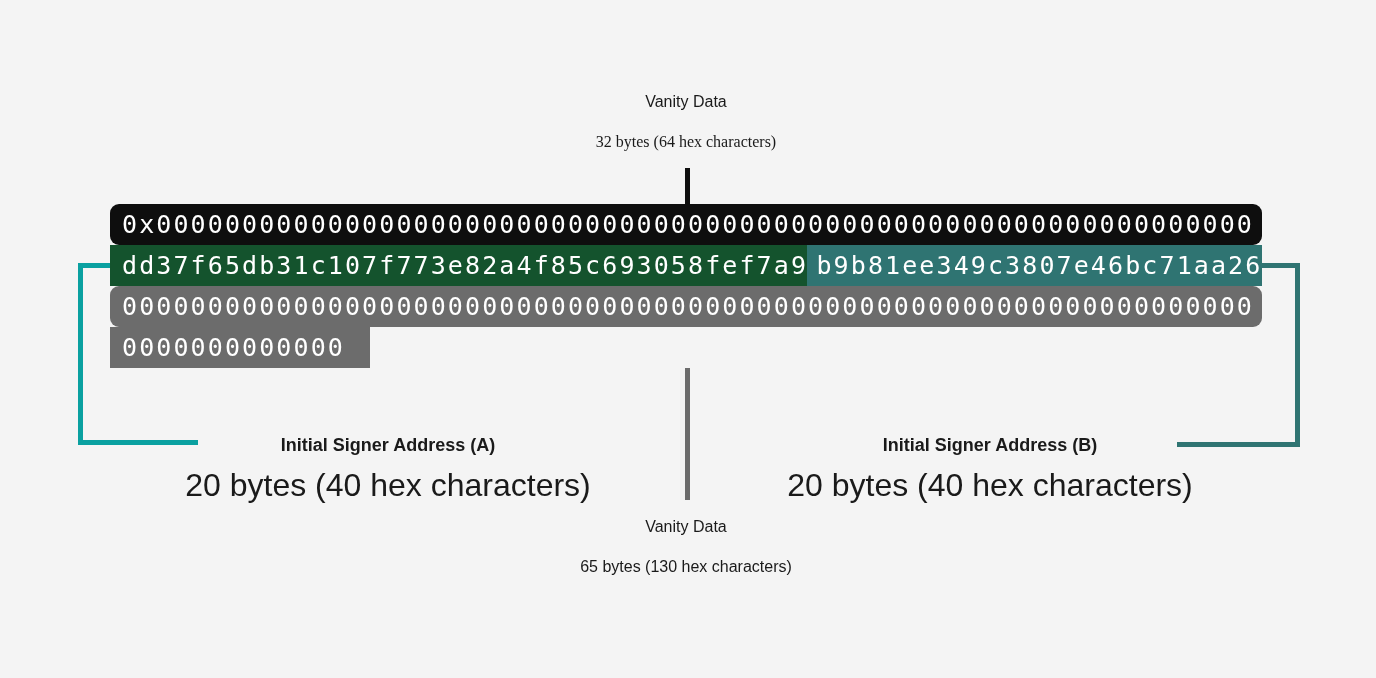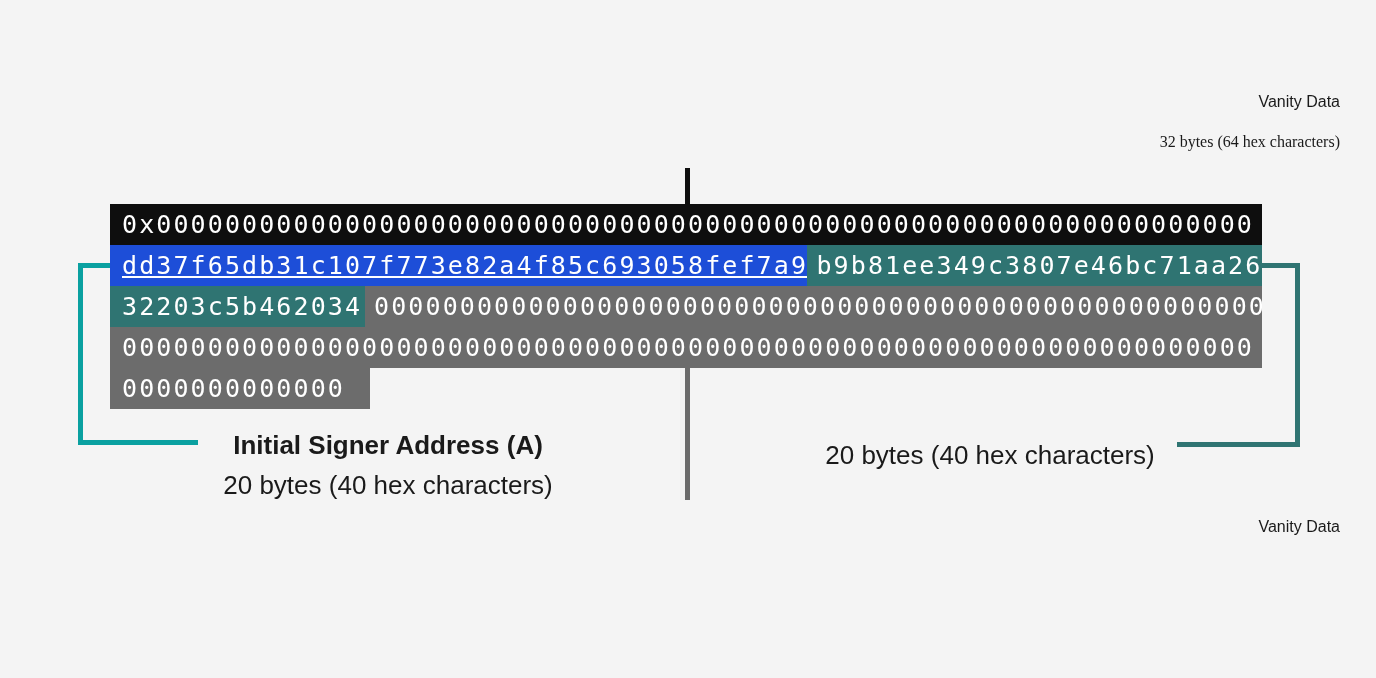--- a/index.html
+++ b/index.html
@@ -7,56 +7,56 @@
     width:1376px;height:678px;
     background:#f4f4f4;
     font-family:"Liberation Sans",sans-serif;
     color:#1a1a1a;
     position:relative;
     overflow:hidden;
   }
   .stage{position:absolute;inset:0;width:1376px;height:678px;}
 
   
-  .anno{position:absolute;left:0;width:1340px;text-align:right;line-height:30px;}
+  .anno{position:absolute;left:16px;width:1340px;text-align:center;line-height:30px;}
   #top-anno-title{top:87px;}
   #top-anno-sub{top:127px;font-family:Liberation Serif, serif;}
   #bottom-anno-title{top:512px;}
   #bottom-anno-sub{top:552px;}
 
   .side-label{position:absolute;text-align:center;line-height:30px;}
-  .side-label .t{font-size:26px;font-weight:bold;display:block;}
-  .side-label .s{font-size:26px;font-weight:normal;display:block;margin-top:10px;}
+  .side-label .t{font-size:18px;font-weight:bold;display:block;}
+  .side-label .s{font-size:32px;font-weight:normal;display:block;margin-top:10px;}
   #label-a{left:168px;top:430px;width:440px;}
   #label-b{left:770px;top:430px;width:440px;}
 
   
   .vline{position:absolute;width:5px;}
   #top-connector{left:685px;top:168px;height:37px;background:#0e0e0e;}
   #bottom-connector{left:685px;top:368px;height:132px;background:#6c6c6c;}
 
   
   .hexblock{
     position:absolute;left:110px;top:204px;width:1152px;
     font-family:"DejaVu Sans Mono",monospace;
     font-size:25px;color:#ffffff;
     letter-spacing:2.1px;
   }
   .hrow{display:flex;height:41px;line-height:41px;white-space:nowrap;}
   .seg{display:block;overflow:hidden;}
   .seg.grow{flex:1 1 auto;}
   .bg-black{background:#0e0e0e;}
-  .bg-teal-a{background:#1d4ed8;text-decoration:underline;}
+  .bg-teal-a{background:#14532d;}
   .bg-teal-b{background:#2f7472;}
   .bg-gray{background:#6c6c6c;}
   .pl{padding-left:12px;}
   .pl-sm{padding-left:9px;}
   .pr-sm{padding-right:4px;}
   .pr{padding-right:25px;}
-  .w-full{width:100%;box-sizing:border-box;}
+  .w-full{width:100%;box-sizing:border-box;border-radius:9px;}
 
   
   .bseg{position:absolute;}
   
   #lb-top{left:78px;top:263px;width:32px;height:5px;background:#0aa0a0;}
   #lb-vert{left:78px;top:263px;width:5px;height:182px;background:#0aa0a0;}
   #lb-bottom{left:78px;top:440px;width:120px;height:5px;background:#0aa0a0;}
   
   #rb-top{left:1262px;top:263px;width:38px;height:5px;background:#2f7472;}
   #rb-vert{left:1295px;top:263px;width:5px;height:184px;background:#2f7472;}
@@ -73,24 +73,20 @@
 
   <div class="hexblock">
     <div class="hrow">
       <span class="seg bg-black pl w-full">0x0000000000000000000000000000000000000000000000000000000000000000</span>
     </div>
     <div class="hrow">
       <span class="seg bg-teal-a pl">dd37f65db31c107f773e82a4f85c693058fef7a9</span>
       <span class="seg bg-teal-b pl-sm grow">b9b81ee349c3807e46bc71aa26</span>
     </div>
     <div class="hrow">
-      <span class="seg bg-teal-b pl pr-sm">32203c5b462034</span>
-      <span class="seg bg-gray pl-sm grow">0000000000000000000000000000000000000000000000000000</span>
-    </div>
-    <div class="hrow">
       <span class="seg bg-gray pl w-full">000000000000000000000000000000000000000000000000000000000000000000</span>
     </div>
     <div class="hrow">
       <span class="seg bg-gray pl pr">0000000000000</span>
     </div>
   </div>
 
   <div>
     <div class="bseg" id="lb-top"></div>
     <div class="bseg" id="lb-vert"></div>
@@ -101,19 +97,21 @@
     <div class="bseg" id="rb-top"></div>
     <div class="bseg" id="rb-vert"></div>
     <div class="bseg" id="rb-bottom"></div>
   </div>
 
   <div class="side-label" id="label-a">
     <span class="t">Initial Signer Address (A)</span>
     <span class="s">20 bytes (40 hex characters)</span>
   </div>
   <div class="side-label" id="label-b">
+    <span class="t">Initial Signer Address (B)</span>
     <span class="s">20 bytes (40 hex characters)</span>
   </div>
 
   <div class="vline" id="bottom-connector"></div>
   <div class="anno t" id="bottom-anno-title">Vanity Data</div>
+  <div class="anno s" id="bottom-anno-sub">65 bytes (130 hex characters)</div>
 
 </div>
 
 </body></html>

